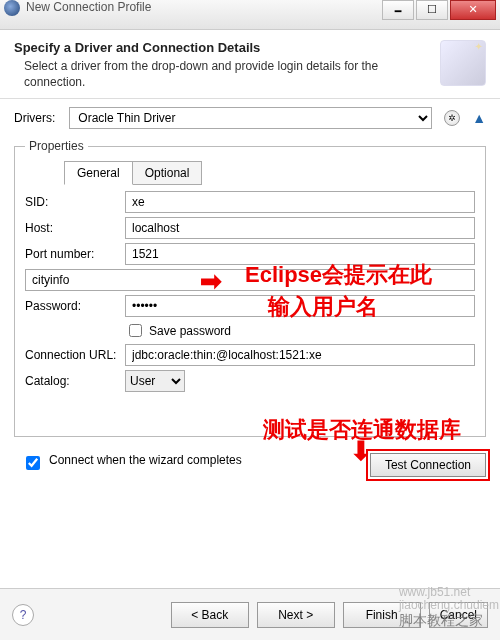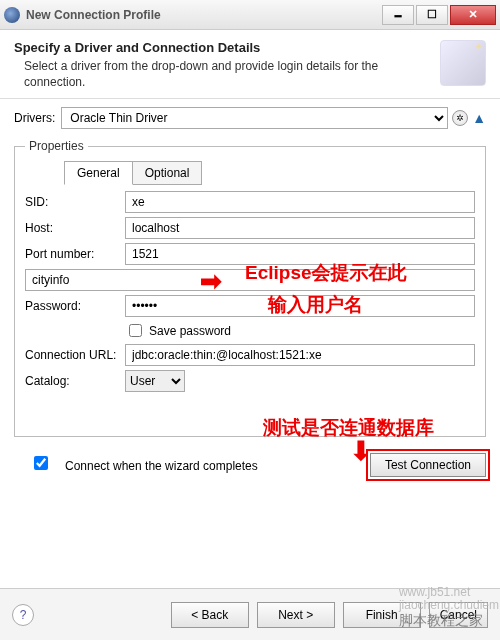--- a/index.html
+++ b/index.html
@@ -1,35 +1,35 @@
 <!DOCTYPE html>
 <html><head>
 <meta charset="utf-8">
 <style>
 * { box-sizing: border-box; font-family: "Segoe UI", Tahoma, sans-serif; font-size: 12px; }
 body { margin: 0; background: #fff; width: 500px; height: 640px; overflow: hidden; position: relative; }
 
-.titlebar { height: 30px; background: linear-gradient(#f8f8f8, #e4e4e4); border-bottom: 1px solid #ccc; display: flex; align-items: center; padding: 0 4px; font-weight: bold; }
+.titlebar { height: 30px; background: linear-gradient(#f8f8f8, #e4e4e4); border-bottom: 1px solid #ccc; display: flex; align-items: flex-start; padding: 0 4px; }
 .titlebar .app-icon { width: 16px; height: 16px; background: radial-gradient(circle at 40% 40%, #8ad, #247); border-radius: 50%; margin-right: 6px; }
 .titlebar .title { flex: 1; color: #555; }
 .winbtn { width: 32px; height: 20px; border: 1px solid #bbb; background: linear-gradient(#fefefe,#e6e6e6); margin-left: 2px; text-align: center; line-height: 16px; font-size: 11px; position: relative; }
 .winbtn.close { background: linear-gradient(#e88,#c33); border-color: #a22; color: #fff; width: 46px; }
 .winbtn.close::before { content: "✕"; color: #fff; }
 .winbtn.min::before { content: "━"; position: relative; top: 2px; }
 .winbtn.max::before { content: "☐"; }
 
 .banner { padding: 10px 14px 8px; border-bottom: 1px solid #ddd; display: flex; }
 .banner-text { flex: 1; }
 .banner h1 { font-size: 13px; font-weight: bold; margin: 0 0 4px; color: #222; }
 .banner p { margin: 0 0 0 10px; color: #333; font-size: 12px; line-height: 1.3; }
 .banner-icon { width: 46px; height: 46px; background: linear-gradient(135deg,#eef,#ccd); border: 1px solid #dde; border-radius: 4px; margin-left: 8px; position: relative; }
 .banner-icon::after { content: "✦"; position: absolute; top: 0; right: 2px; color: #eda; font-size: 10px; }
 
 .content { padding: 8px 14px 4px; }
-.driver-row { display: flex; align-items: center; gap: 4px; margin-bottom: 10px; }
+.driver-row { display: flex; align-items: center; gap: 12px; margin-bottom: 10px; }
 .driver-row label { margin-right: 2px; }
 .driver-row select { flex: 1; height: 22px; border: 1px solid #aaa; background: #fff; padding: 0 4px; }
 .roundbtn { width: 16px; height: 16px; border: 1px solid #999; border-radius: 50%; background: radial-gradient(#fff,#ddd); text-align: center; line-height: 14px; font-size: 9px; }
 .tri { color: #26a; font-size: 14px; }
 
 fieldset.props { border: 1px solid #bbb; padding: 8px 10px 40px; position: relative; margin: 0; }
 fieldset.props legend { padding: 0 4px; color: #333; }
 
 .tabs { display: flex; margin-bottom: 6px; padding-left: 39px; }
 .tab { padding: 4px 12px; border: 1px solid #aaa; background: #fff; margin-right: -1px; position: relative; }
@@ -37,25 +37,25 @@
 .tab.inactive { background: #f4f4f4; }
 
 .formrow { display: flex; align-items: center; margin: 4px 0; }
 .formrow .lbl { width: 100px; }
 .formrow input[type=text], .formrow input[type=password] { flex: 1; height: 22px; border: 1px solid #aaa; padding: 0 6px; background: #fff; }
 .formrow select.catalog { width: 60px; height: 22px; border: 1px solid #aaa; }
 
 .hl-red { border: 2px solid #e00 !important; }
 .hl-box { position: absolute; border: 2px solid #e00; pointer-events: none; }
 
-.anno { position: absolute; color: #e00; font-size: 19px; font-weight: bold; pointer-events: none; }
+.anno { position: absolute; color: #e00; font-size: 22px; font-weight: bold; pointer-events: none; }
 .arrow { position: absolute; color: #e00; font-size: 26px; font-weight: bold; pointer-events: none; }
 
 .checks { padding: 8px 14px; }
-.checkrow { display: flex; align-items: flex-end; gap: 14px; margin: 4px 16px; }
+.checkrow { display: flex; align-items: flex-start; gap: 6px; margin: 4px 8px; }
 .checkrow input { width: 14px; height: 14px; }
 
 .test-wrap { position: absolute; right: 14px; top: 453px; }
 .test-btn { height: 24px; padding: 0 14px; border: 1px solid #888; background: linear-gradient(#fafafa,#e2e2e2); }
 
 .footer { position: absolute; bottom: 0; left: 0; right: 0; height: 52px; border-top: 1px solid #ccc; background: #f4f4f4; display: flex; align-items: center; padding: 0 12px; gap: 8px; }
 .help { width: 22px; height: 22px; border: 1px solid #aaa; border-radius: 50%; background: #fff; text-align: center; line-height: 20px; color: #55a; margin-right: auto; }
 .navbtn { min-width: 78px; height: 26px; border: 1px solid #999; background: linear-gradient(#fdfdfd,#e4e4e4); padding: 0 10px; }
 
 .watermark { position: absolute; right: 1px; bottom: 12px; color: rgba(180,180,180,.85); font-size: 11px; line-height: 1.1; pointer-events: none; }

